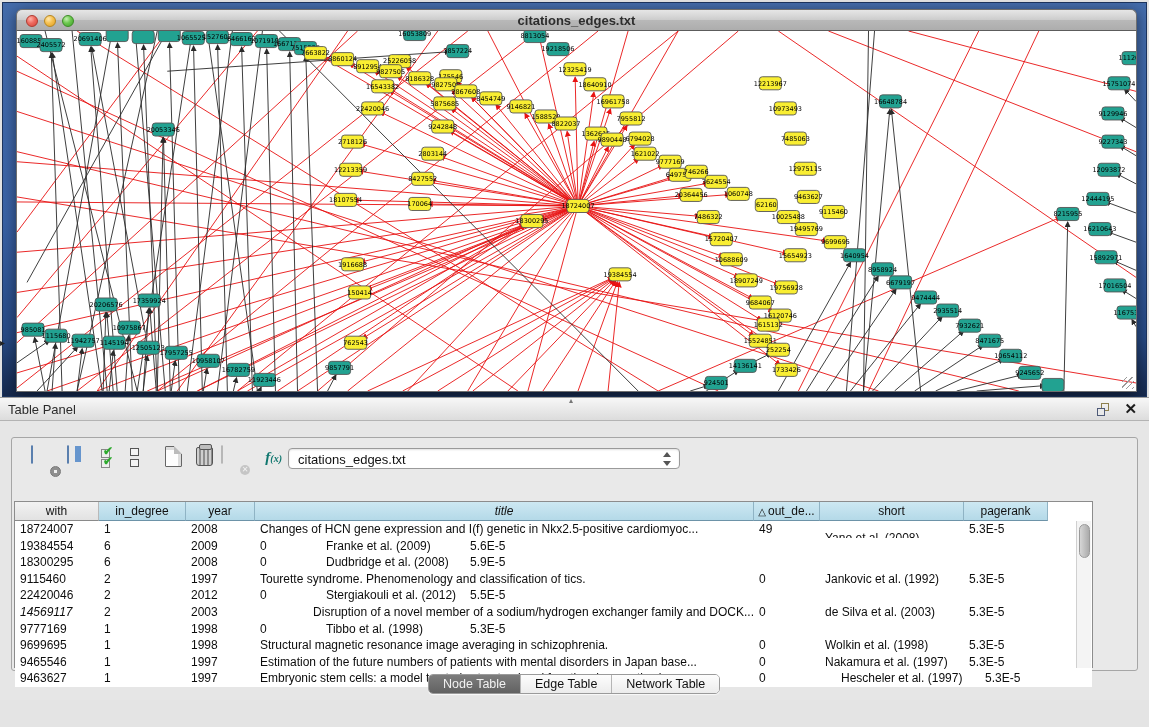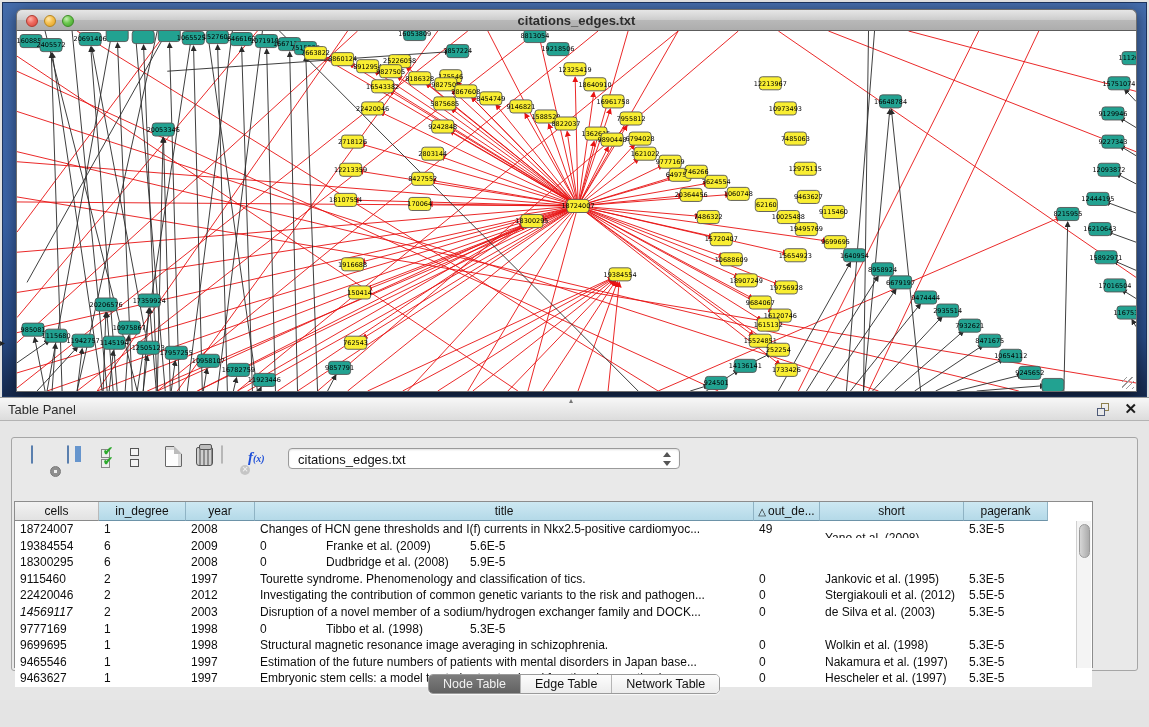--- a/index.html
+++ b/index.html
@@ -40,22 +40,22 @@
   .float-icon .sq-front{ position:absolute; left:0; top:5px; width:8px; height:8px; border:1.5px solid #4e5a78; background:#e9e9e9; }
   .close-icon { position:absolute; right:12px; top:2px; font-size:15px; font-weight:bold; color:#1c1c1c; }
 
   .panel-body { position:absolute; left:0; top:421px; width:1149px; height:279px; background:#e6e6e6; }
   .inner-box { position:absolute; left:11px; top:16px; width:1127px; height:234px;
     background:#e9e9e9; border:1px solid #a6a6a6; border-radius:3px; }
 
   
   .toolbar { position:absolute; left:0; top:6px; width:100%; height:32px; }
   .tb-icon { position:absolute; top:2px; width:26px; height:26px; cursor:default; }
-  .fx { position:absolute; top:5px; left:236px; width:34px; font-size:15px; color:#1d4ed8;
-    font-family:"Liberation Serif", serif; font-style:italic; font-weight:bold; }
+  .fx { position:absolute; top:5px; left:236px; width:34px; font-size:15px; color:#0f766e;
+    font-family:"Liberation Serif", serif; font-style:italic; font-weight:bold;text-align:right; }
   .fx small { font-size:10px; }
   .combo { position:absolute; left:276px; top:4px; width:392px; height:21px; background:#ffffff;
     border:1px solid #9a9a9a; border-radius:4px; box-shadow:inset 0 1px 2px rgba(0,0,0,.12); }
   .combo .combo-text { position:absolute; left:9px; top:3px; font-size:13px; color:#111; }
   .combo .steppers { position:absolute; right:7px; top:3px; width:9px; height:14px; }
   .combo .steppers .up { position:absolute; top:0; left:0; width:0; height:0;
     border-left:4px solid transparent; border-right:4px solid transparent; border-bottom:5px solid #555; }
   .combo .steppers .dn { position:absolute; bottom:0; left:0; width:0; height:0;
     border-left:4px solid transparent; border-right:4px solid transparent; border-top:5px solid #555; }
 
@@ -838,34 +838,34 @@
           <span class="combo-text">citations_edges.txt</span>
           <span class="steppers">
               <span class="up"></span>
               <span class="dn"></span>
             </span>
         </span>
       </div>
 
       <div class="table-wrap">
         <div class="thead" id="thead">
-            <div class="th plain" style="width: 84px;"><span>cells</span></div>
+            <div class="th plain" style="width: 84px;"><span>with</span></div>
             <div class="th" style="width: 87px;"><span>in_degree</span></div>
             <div class="th" style="width: 69px;"><span>year</span></div>
-            <div class="th" style="width: 499px;"><span>title</span></div>
+            <div class="th" style="width: 499px; font-style: italic;"><span>title</span></div>
             <div class="th" style="width: 66px;"><span class="sort-tri">△</span><span>out_de...</span></div>
             <div class="th" style="width: 144px;"><span>short</span></div>
             <div class="th" style="width: 84px;"><span>pagerank</span></div>
           </div>
         <div class="tbody" id="tbody">
             <div class="tr">
               <div class="td" style="width: 84px;">18724007</div>
               <div class="td" style="width: 87px;">1</div>
               <div class="td" style="width: 69px;">2008</div>
-              <div class="td" style="width: 499px;">Changes of HCN gene thresholds and I(f) currents in Nkx2.5-positive cardiomyoc...</div>
+              <div class="td" style="width: 499px;">Changes of HCN gene expression and I(f) genetic in Nkx2.5-positive cardiomyoc...</div>
               <div class="td" style="width: 66px;">49</div>
               <div class="td" style="width: 144px; margin-top: 9px;">Yano et al. (2008)</div>
               <div class="td" style="width: 84px;">5.3E-5</div>
             </div>
             <div class="tr">
               <div class="td" style="width: 84px;">19384554</div>
               <div class="td" style="width: 87px;">6</div>
               <div class="td" style="width: 69px;">2009</div>
               <div class="td" style="width: 66px;">0</div>
               <div class="td" style="width: 144px;">Franke et al. (2009)</div>
@@ -878,37 +878,36 @@
               <div class="td" style="width: 66px;">0</div>
               <div class="td" style="width: 144px;">Dudbridge et al. (2008)</div>
               <div class="td" style="width: 84px;">5.9E-5</div>
             </div>
             <div class="tr">
               <div class="td" style="width: 84px;">9115460</div>
               <div class="td" style="width: 87px;">2</div>
               <div class="td" style="width: 69px;">1997</div>
               <div class="td" style="width: 499px;">Tourette syndrome. Phenomenology and classification of tics.</div>
               <div class="td" style="width: 66px;">0</div>
-              <div class="td" style="width: 144px;">Jankovic et al. (1995)</div>
+              <div class="td" style="width: 144px;">Jankovic et al. (1992)</div>
               <div class="td" style="width: 84px;">5.3E-5</div>
             </div>
             <div class="tr">
               <div class="td" style="width: 84px;">22420046</div>
               <div class="td" style="width: 87px;">2</div>
               <div class="td" style="width: 69px;">2012</div>
-              <div class="td" style="width: 499px;">Investigating the contribution of common genetic variants to the risk and pathogen...</div>
               <div class="td" style="width: 66px;">0</div>
               <div class="td" style="width: 144px;">Stergiakouli et al. (2012)</div>
               <div class="td" style="width: 84px;">5.5E-5</div>
             </div>
             <div class="tr">
               <div class="td" style="width: 84px; font-style: italic;">14569117</div>
               <div class="td" style="width: 87px;">2</div>
               <div class="td" style="width: 69px;">2003</div>
-              <div class="td" style="width: 499px;">Disruption of a novel member of a sodium/hydrogen exchanger family and DOCK...</div>
+              <div class="td" style="width: 499px; text-align: right;">Disruption of a novel member of a sodium/hydrogen exchanger family and DOCK...</div>
               <div class="td" style="width: 66px;">0</div>
               <div class="td" style="width: 144px;">de Silva et al. (2003)</div>
               <div class="td" style="width: 84px;">5.3E-5</div>
             </div>
             <div class="tr">
               <div class="td" style="width: 84px;">9777169</div>
               <div class="td" style="width: 87px;">1</div>
               <div class="td" style="width: 69px;">1998</div>
               <div class="td" style="width: 66px;">0</div>
               <div class="td" style="width: 144px;">Tibbo et al. (1998)</div>
@@ -931,21 +930,21 @@
               <div class="td" style="width: 66px;">0</div>
               <div class="td" style="width: 144px;">Nakamura et al. (1997)</div>
               <div class="td" style="width: 84px;">5.3E-5</div>
             </div>
             <div class="tr">
               <div class="td" style="width: 84px;">9463627</div>
               <div class="td" style="width: 87px;">1</div>
               <div class="td" style="width: 69px;">1997</div>
               <div class="td" style="width: 499px;">Embryonic stem cells: a model to study structural and functional properties in car...</div>
               <div class="td" style="width: 66px;">0</div>
-              <div class="td" style="width: 144px;">Hescheler et al. (1997)</div>
+              <div class="td" style="width: 144px; margin-left: 16px;">Hescheler et al. (1997)</div>
               <div class="td" style="width: 84px;">5.3E-5</div>
             </div>
           </div>
         <div class="vscroll">
             <div class="thumb"></div>
           </div>
       </div>
     </div>
 
     <div class="tabs" id="tabs">

